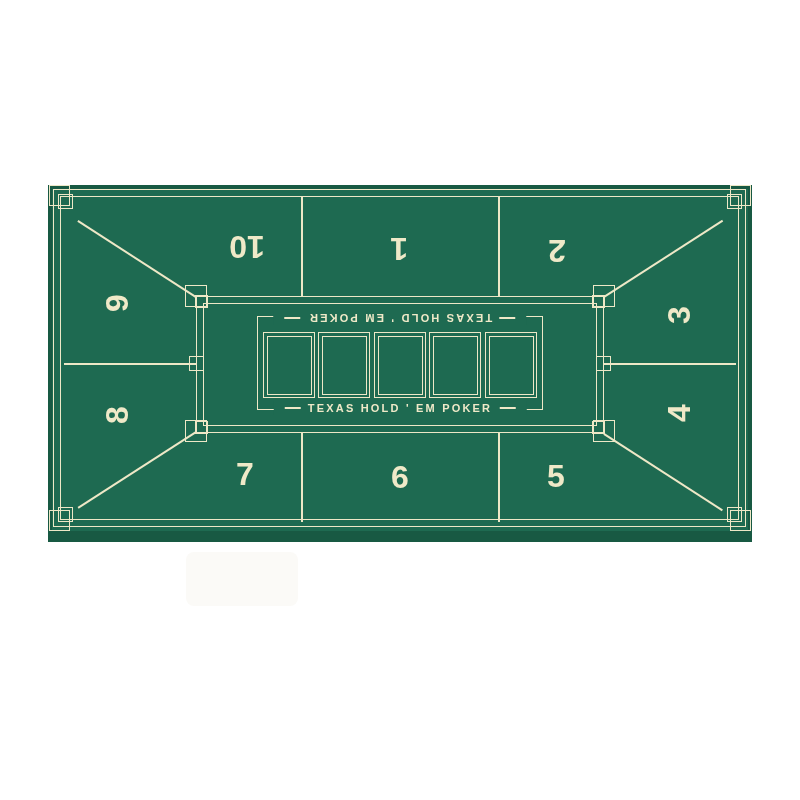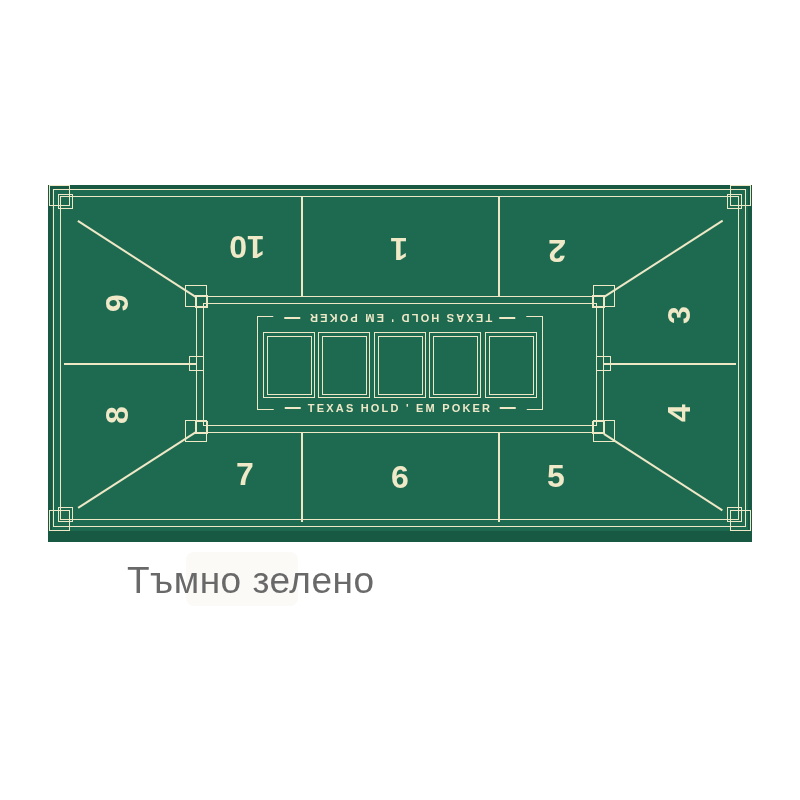--- a/index.html
+++ b/index.html
@@ -117,15 +117,14 @@
     <span class="seat r270" style="left:631px;top:130px;">3</span>
     <span class="seat r270" style="left:631px;top:228px;">4</span>
     <span class="seat" style="left:508px;top:291px;">5</span>
     <span class="seat" style="left:352px;top:292px;">6</span>
     <span class="seat" style="left:197px;top:289px;">7</span>
     <span class="seat r270" style="left:69px;top:230px;">8</span>
     <span class="seat r270" style="left:69px;top:118px;">9</span>
   </div>
 
   <div class="caption-blob"></div>
-  <div class="caption">Тъмно зелено</div>
 
 </div>
 
 </body></html>

